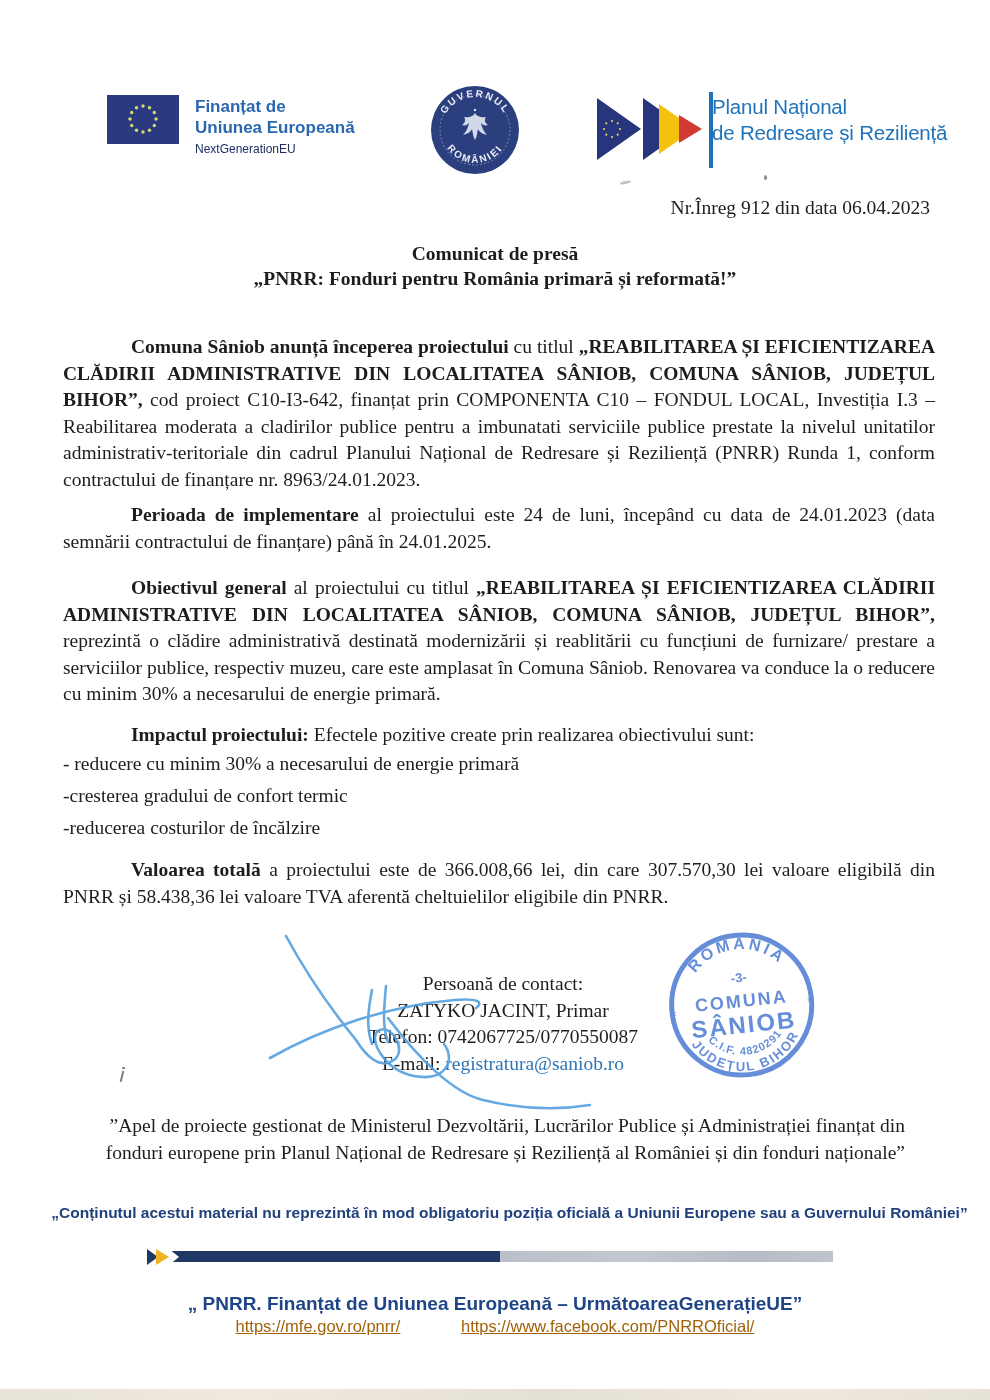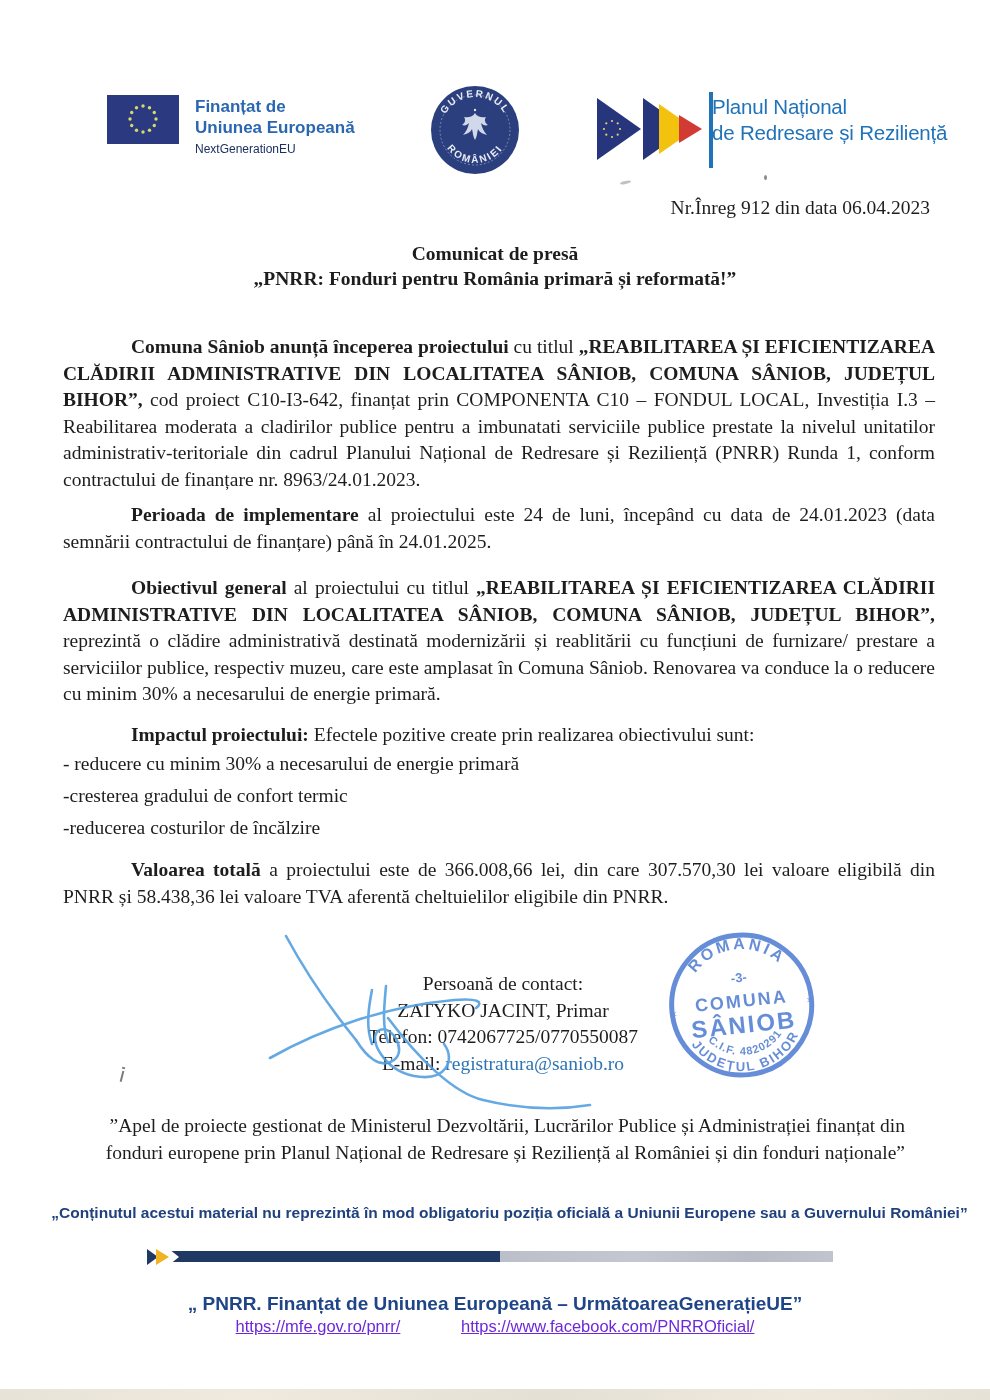--- a/index.html
+++ b/index.html
@@ -43,21 +43,21 @@
   .fb-tri.yellow { left:9px; border-left:13px solid #f0b323; }
   .fb-rect-navy { position:absolute; left:22px; top:3px; width:331px; height:11px; background:#1f3864; }
   .fb-notch { left:22px; top:1px; position:absolute; width:0; height:0; border-top:8px solid transparent;
     border-bottom:8px solid transparent; border-left:10px solid #ffffff; }
   .fb-rect-gray { position:absolute; left:353px; top:3px; width:333px; height:11px;
     background:linear-gradient(90deg,#babfc9,#c3c7cf 40%,#b7bbc5 75%,#c0c4cc); }
   .slogan { position:absolute; left:0; top:1282px; width:990px; text-align:center;
     font-family:"Liberation Sans", sans-serif; font-weight:bold; font-size:19px; color:#1f4587;margin-top:11px; }
   .links { position:absolute; left:0; top:1317px; width:990px; text-align:center;
     font-family:"Liberation Sans", sans-serif; font-size:16.5px; }
-  .links a { color:#6d28d9; text-decoration:underline; margin:0 28px; }
+  .links a { color:#a16207; text-decoration:underline; margin:0 28px; }
   
   .speck1 { position:absolute; left:620px; top:181px; width:11px; height:3px; background:#a9a6a0;
     border-radius:50%; transform:rotate(-12deg); opacity:.7; }
   .speck2 { position:absolute; left:764px; top:175px; width:3px; height:5px; background:#6f6c66;
     border-radius:50%; opacity:.8; }
   .speck3 { position:absolute; left:121px; top:1071px; width:3px; height:11px;
     border-left:2px solid #5d5b56; transform:rotate(14deg); opacity:.8; }
   .speck3::before { content:""; position:absolute; left:-3px; top:-4px; width:3px; height:2px; background:#5d5b56; }
   .bottom-strip { position:absolute; left:0; top:1389px; width:990px; height:11px;
     background:linear-gradient(90deg,#e7e3d6,#efeadd 25%,#e4e0d3 55%,#eee9dc 80%,#e6e2d5); }

